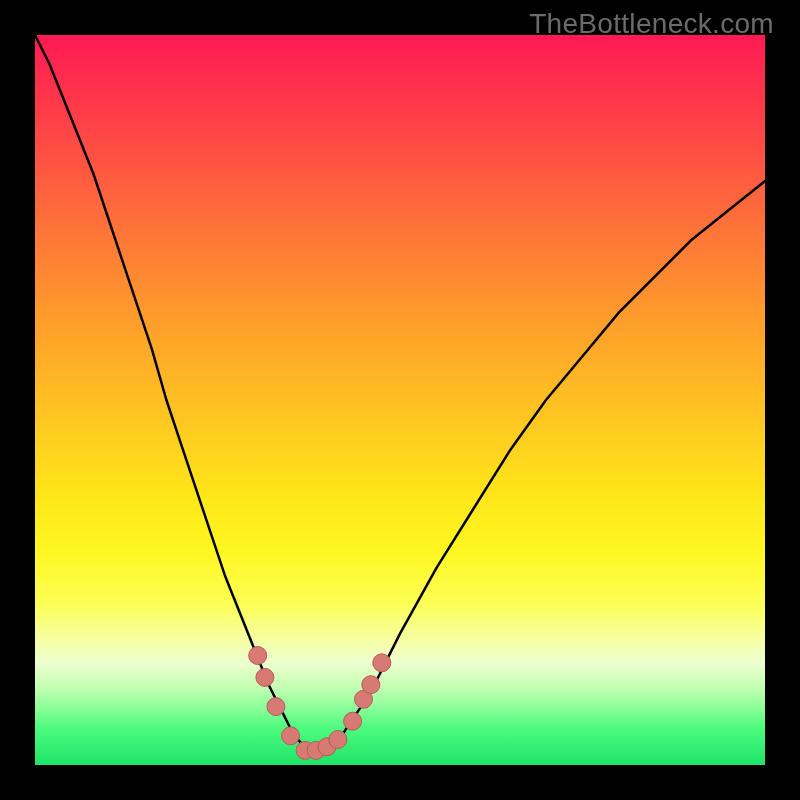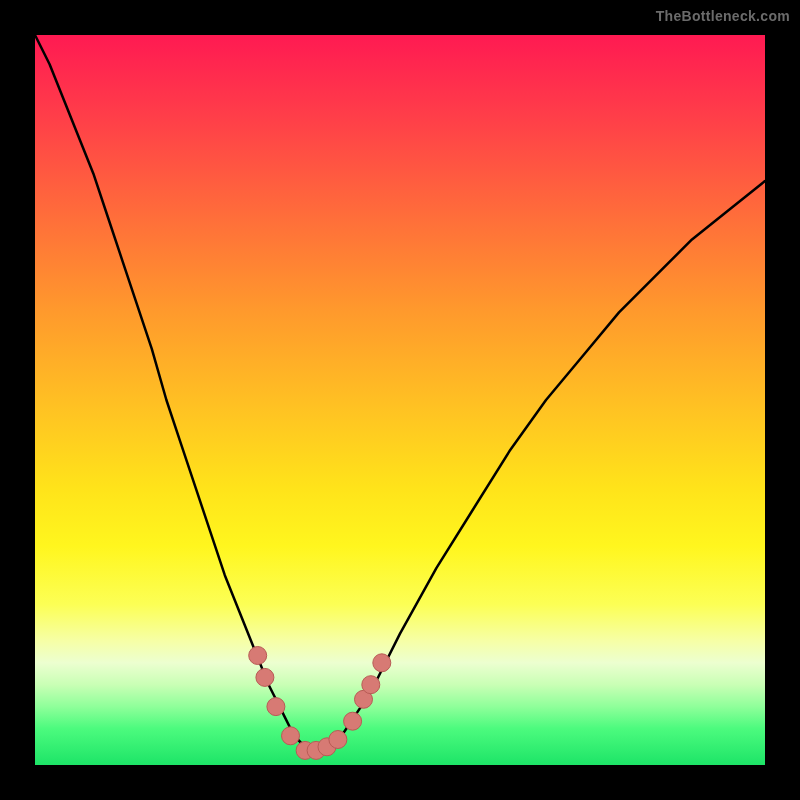--- a/index.html
+++ b/index.html
@@ -38,24 +38,24 @@
       #ecffd0 86%,
       #c9ffb5 89%,
       #8fff9a 92%,
       #4cfb7e 95%,
       #1de467 100%
     );
   }
   .watermark {
     position: absolute;
     top: 8px;
-    right: 10px;
+    right: 26px;
     color: #6b6b6b;
-    font-size: 14px;
-    font-weight: 700;
+    font-size: 28px;
+    font-weight: 400;
     letter-spacing: 0.3px;
     user-select: none;
   }
   svg.curves {
     position: absolute;
     left: 0;
     top: 0;
     width: 730px;
     height: 730px;
     overflow: visible;

